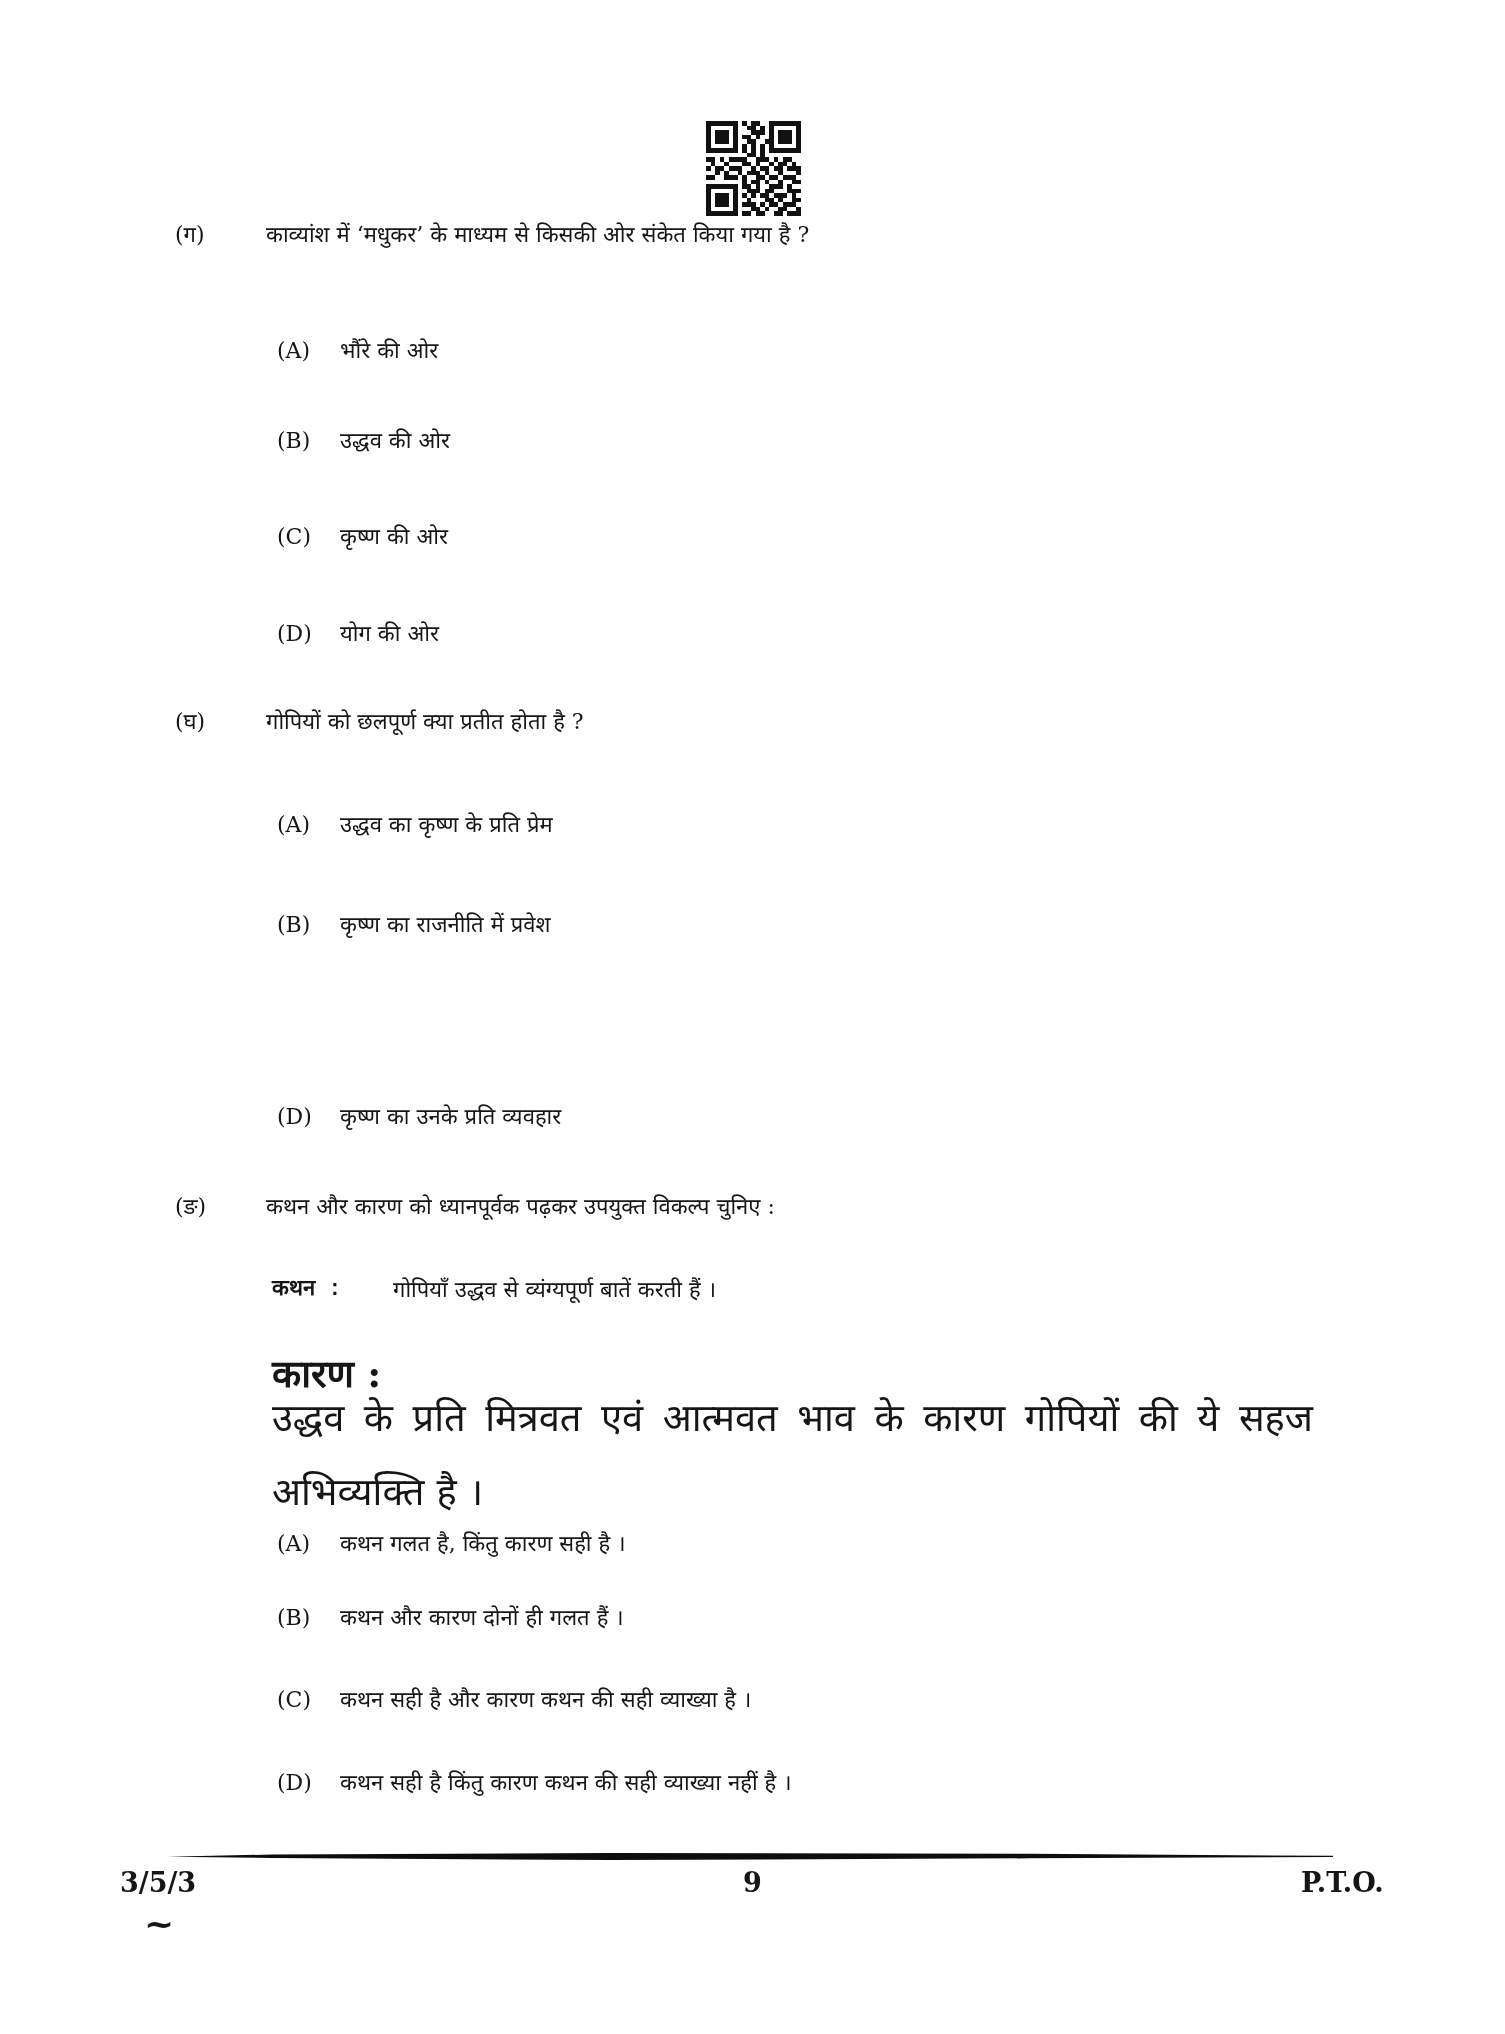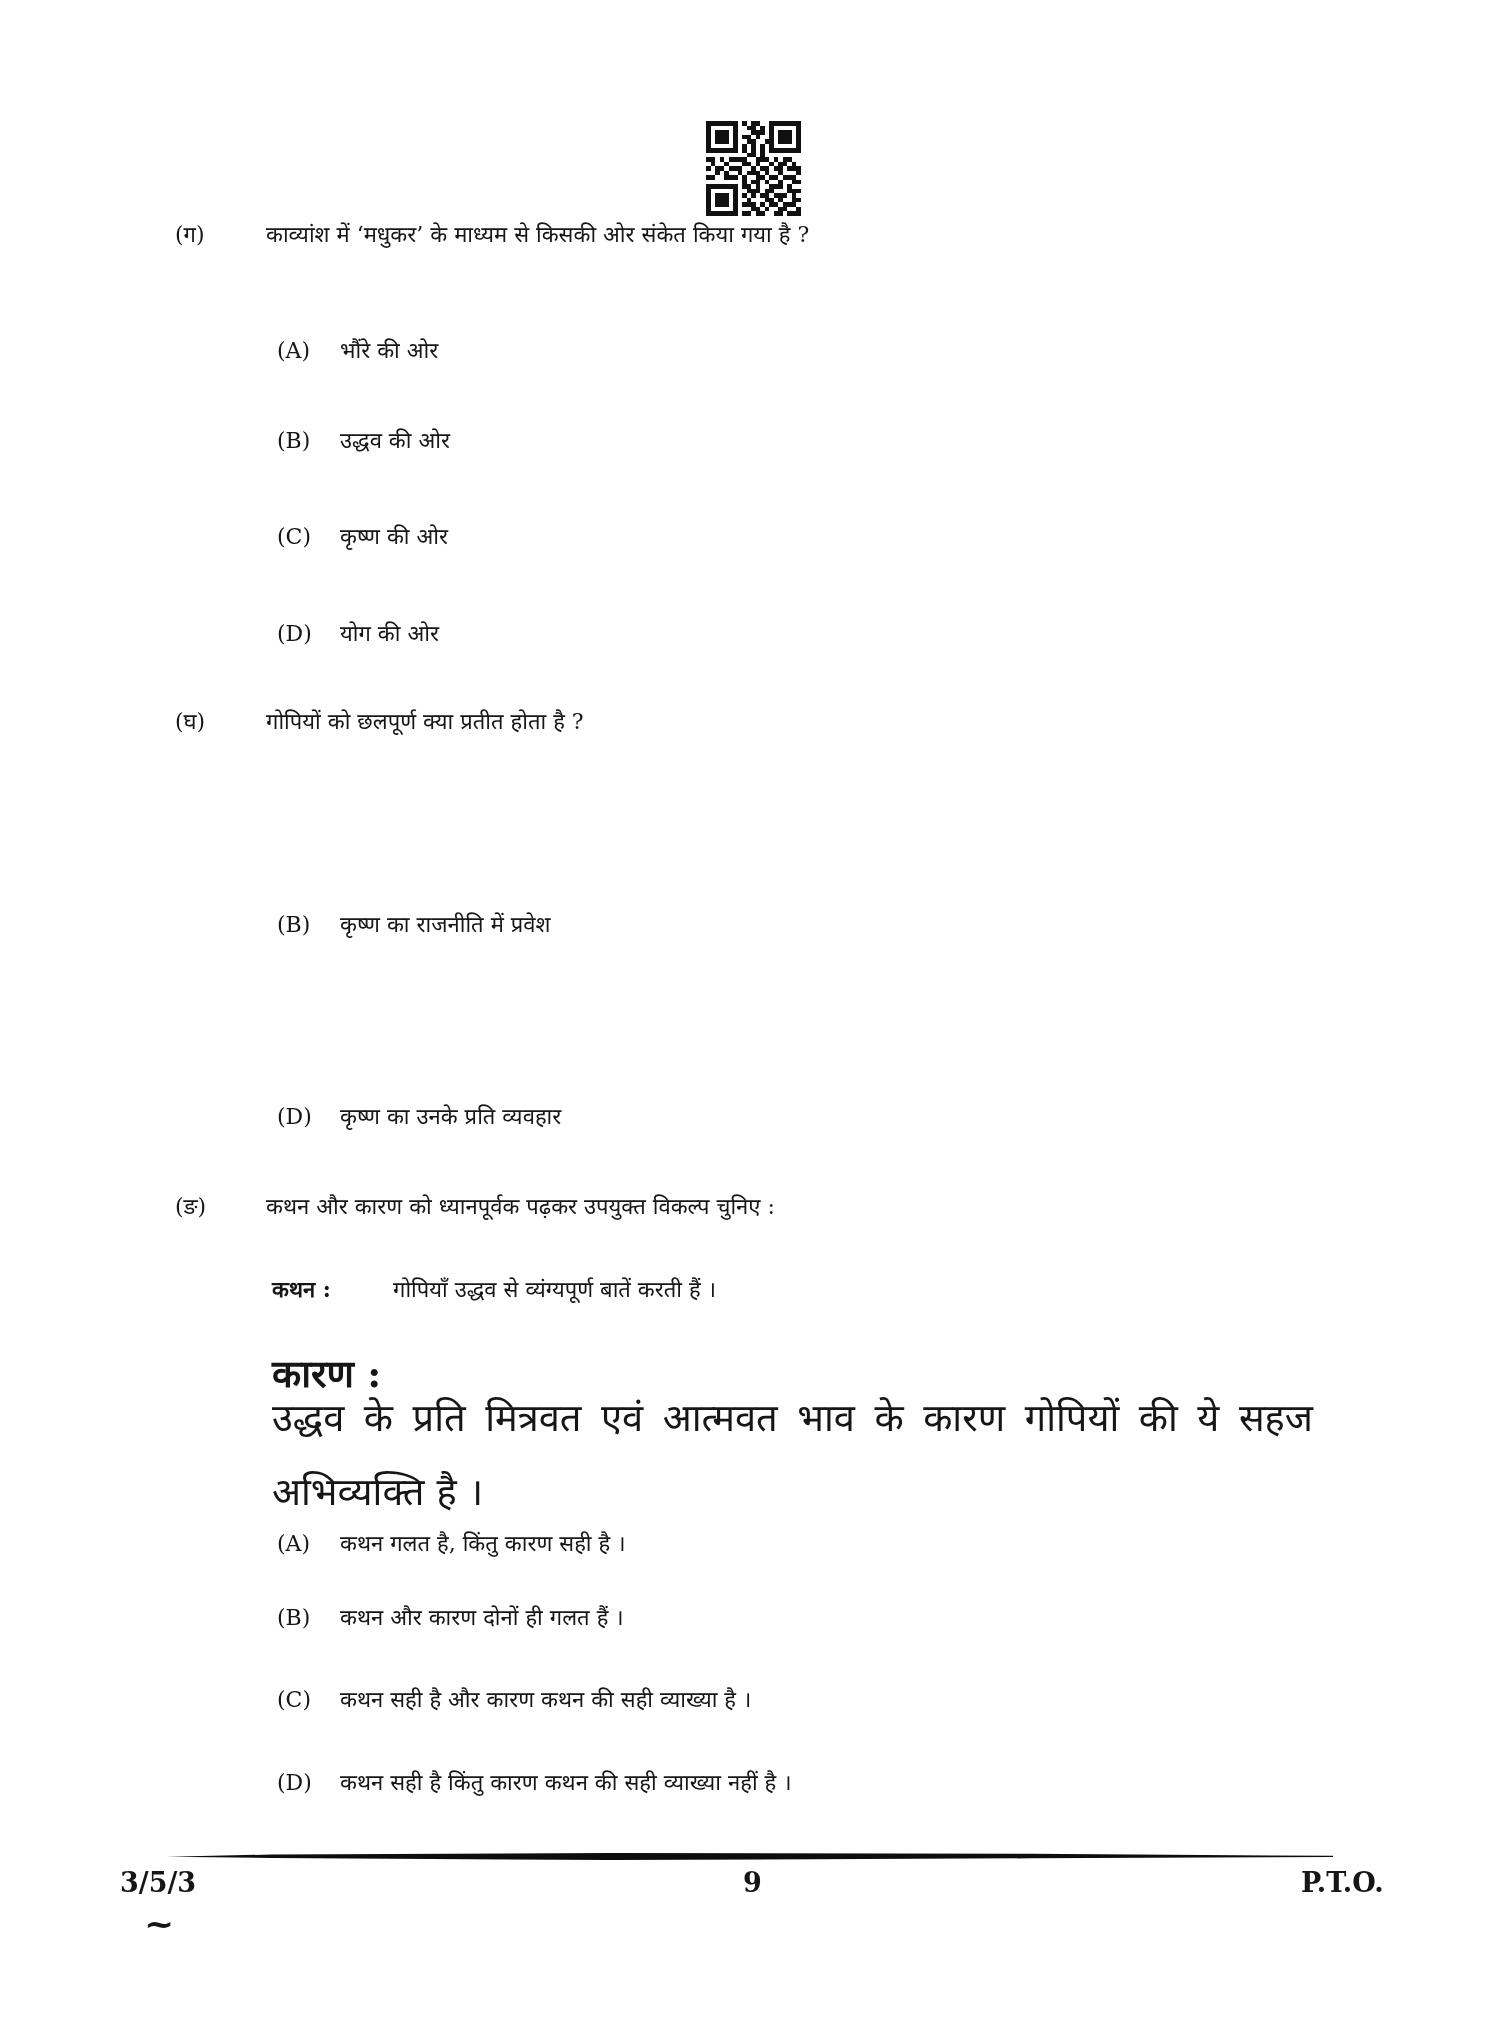--- a/index.html
+++ b/index.html
@@ -23,21 +23,21 @@
   .row { position: absolute; white-space: nowrap; font-size: 22px; line-height: 45px; }
   .q-row  { left: 175px; }
   .q-label { display: inline-block; width: 91px; vertical-align: top; }
   .q-text  { display: inline-block; vertical-align: top; }
 
   .opt-row { left: 277px; }
   .opt-label { display: inline-block; width: 63px; vertical-align: top; }
   .opt-text  { display: inline-block; vertical-align: top; }
 
   .stmt-row { left: 272px; }
-  .stmt-label { display: inline-block; width: 121px; vertical-align: top; font-weight: bold; }
+  .stmt-label { display: inline-block; width: 121px; vertical-align: top; font-weight: bold; font-family: Liberation Mono, monospace; }
   .stmt-text  { display: inline-block; vertical-align: top; }
 
   .reason-block { position: absolute; left: 272px; top: 1351px; width: 1041px;
                   font-size: 38px; line-height: 45px; }
   .reason-label { position: absolute; left: 0; top: 0; font-weight: bold; }
   .reason-lines { margin-left: 121px; width: 920px; }
   .reason-line1 { display: block; text-align: justify; text-align-last: justify; }
   .reason-line2 { display: block; margin-top: 29px; }
 
   .footer-rule {
@@ -316,20 +316,23 @@
   <div class="row opt-row" style="top:514px">
     <span class="opt-label">(C)</span><span class="opt-text">कृष्ण की ओर</span>
   </div>
   <div class="row opt-row" style="top:611px">
     <span class="opt-label">(D)</span><span class="opt-text">योग की ओर</span>
   </div>
 
   <div class="row q-row" style="top:699px">
     <span class="q-label">(घ)</span><span class="q-text">गोपियों को छलपूर्ण क्या प्रतीत होता है ?</span>
   </div>
+  <div class="row opt-row" style="top:802px">
+    <span class="opt-label">(A)</span><span class="opt-text">उद्धव का कृष्ण के प्रति प्रेम</span>
+  </div>
   <div class="row opt-row" style="top:902px">
     <span class="opt-label">(B)</span><span class="opt-text">कृष्ण का राजनीति में प्रवेश</span>
   </div>
   <div class="row opt-row" style="top:1094px">
     <span class="opt-label">(D)</span><span class="opt-text">कृष्ण का उनके प्रति व्यवहार</span>
   </div>
 
   <div class="row q-row" style="top:1184px">
     <span class="q-label">(ङ)</span><span class="q-text">कथन और कारण को ध्यानपूर्वक पढ़कर उपयुक्त विकल्प चुनिए :</span>
   </div>

